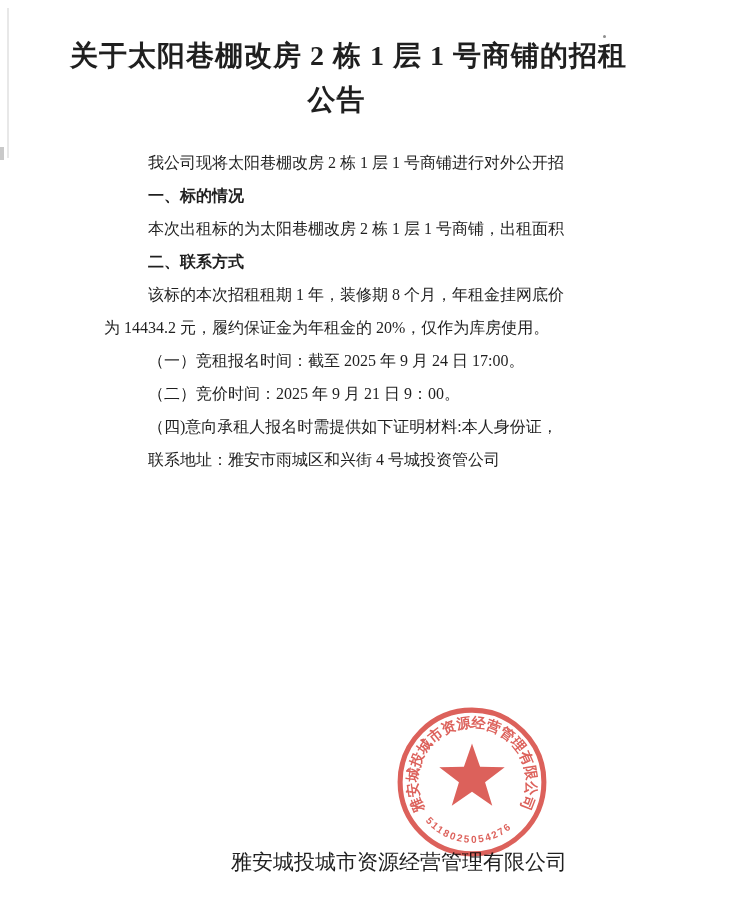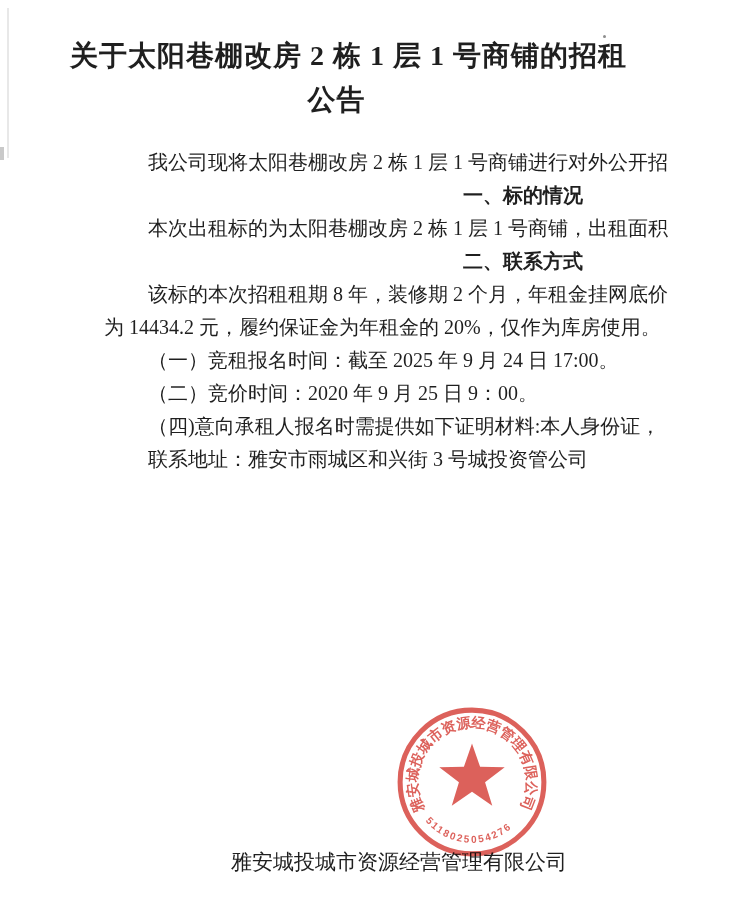--- a/index.html
+++ b/index.html
@@ -21,29 +21,28 @@
     font-weight: 700;
     line-height: 44px;
     letter-spacing: 1px;
     font-family: "Liberation Serif", "DejaVu Serif", serif;
     white-space: pre;
   }
 
   .bodytext { margin-top: 24px; padding-left: 104px; padding-right: 90px; }
   .ln {
     height: 33px; line-height: 33px;
-    font-size: 20px;
+    font-size: 16px;
     white-space: pre;
     font-family: "Liberation Serif", "DejaVu Serif", serif;
   }
   .ind { padding-left: 44px; }
   .hd {
     font-family: "Liberation Sans", "DejaVu Sans", sans-serif;
     font-weight: 700;
-    text-align: right;
   }
   .gap-top { margin-top: 3px; }
 
   .sig {
     position: absolute;
     top: 770px; right: 106px;
     text-align: center;
     font-size: 21px;
     line-height: 37px;
     white-space: pre;
@@ -84,28 +83,28 @@
 
   <div class="title"><span>关于太阳巷棚改房 2 栋 1 层 1 号商铺的招租</span><br><span>公告</span></div>
 
   <div class="bodytext">
     <div class="ln ind">我公司现将太阳巷棚改房 2 栋 1 层 1 号商铺进行对外公开招</div>
 
     <div class="ln ind hd">一、标的情况</div>
     <div class="ln ind">本次出租标的为太阳巷棚改房 2 栋 1 层 1 号商铺，出租面积</div>
 
     <div class="ln ind hd">二、联系方式</div>
-    <div class="ln ind">该标的本次招租租期 8 年，装修期 2 个月，年租金挂网底价</div>
+    <div class="ln ind">该标的本次招租租期 1 年，装修期 8 个月，年租金挂网底价</div>
     <div class="ln">为 14434.2 元，履约保证金为年租金的 20%，仅作为库房使用。</div>
 
     <div class="ln ind">（一）竞租报名时间：截至 2025 年 9 月 24 日 17:00。</div>
-    <div class="ln ind">（二）竞价时间：2020 年 9 月 25 日 9：00。</div>
+    <div class="ln ind">（二）竞价时间：2025 年 9 月 21 日 9：00。</div>
     <div class="ln ind">（四)意向承租人报名时需提供如下证明材料:本人身份证，</div>
 
-    <div class="ln ind">联系地址：雅安市雨城区和兴街 3 号城投资管公司</div>
+    <div class="ln ind">联系地址：雅安市雨城区和兴街 4 号城投资管公司</div>
   </div>
 
   <div class="sig">
     <div>雅安城投城市资源经营管理有限公司</div>
     
   </div>
 
   <svg class="seal" viewBox="0 0 160 160" xmlns="http://www.w3.org/2000/svg">
     <circle cx="80" cy="80" r="71" fill="none" stroke="#d84b44" stroke-width="5"></circle>
     <polygon fill="#d84b44" points="80,42 88,65 112.3,65.5 92.9,80.2 100,103.5 80,89.6 60,103.5 67.1,80.2 47.7,65.5 72,65"></polygon>

